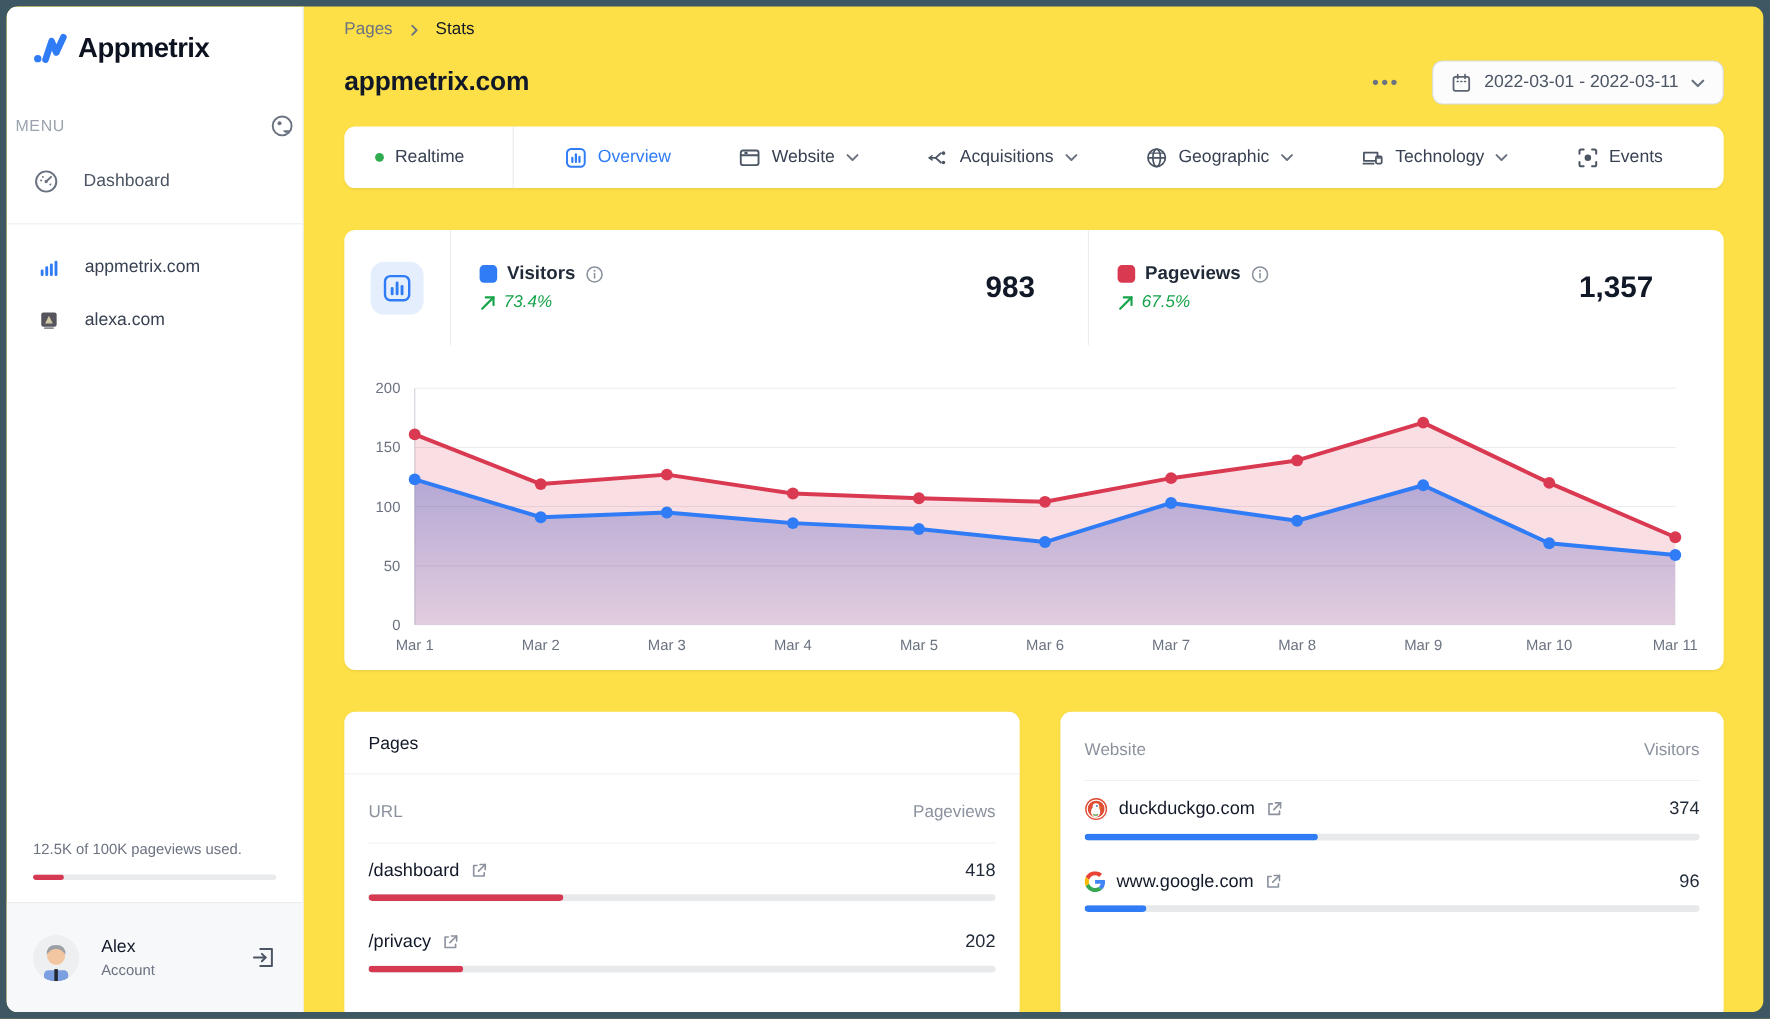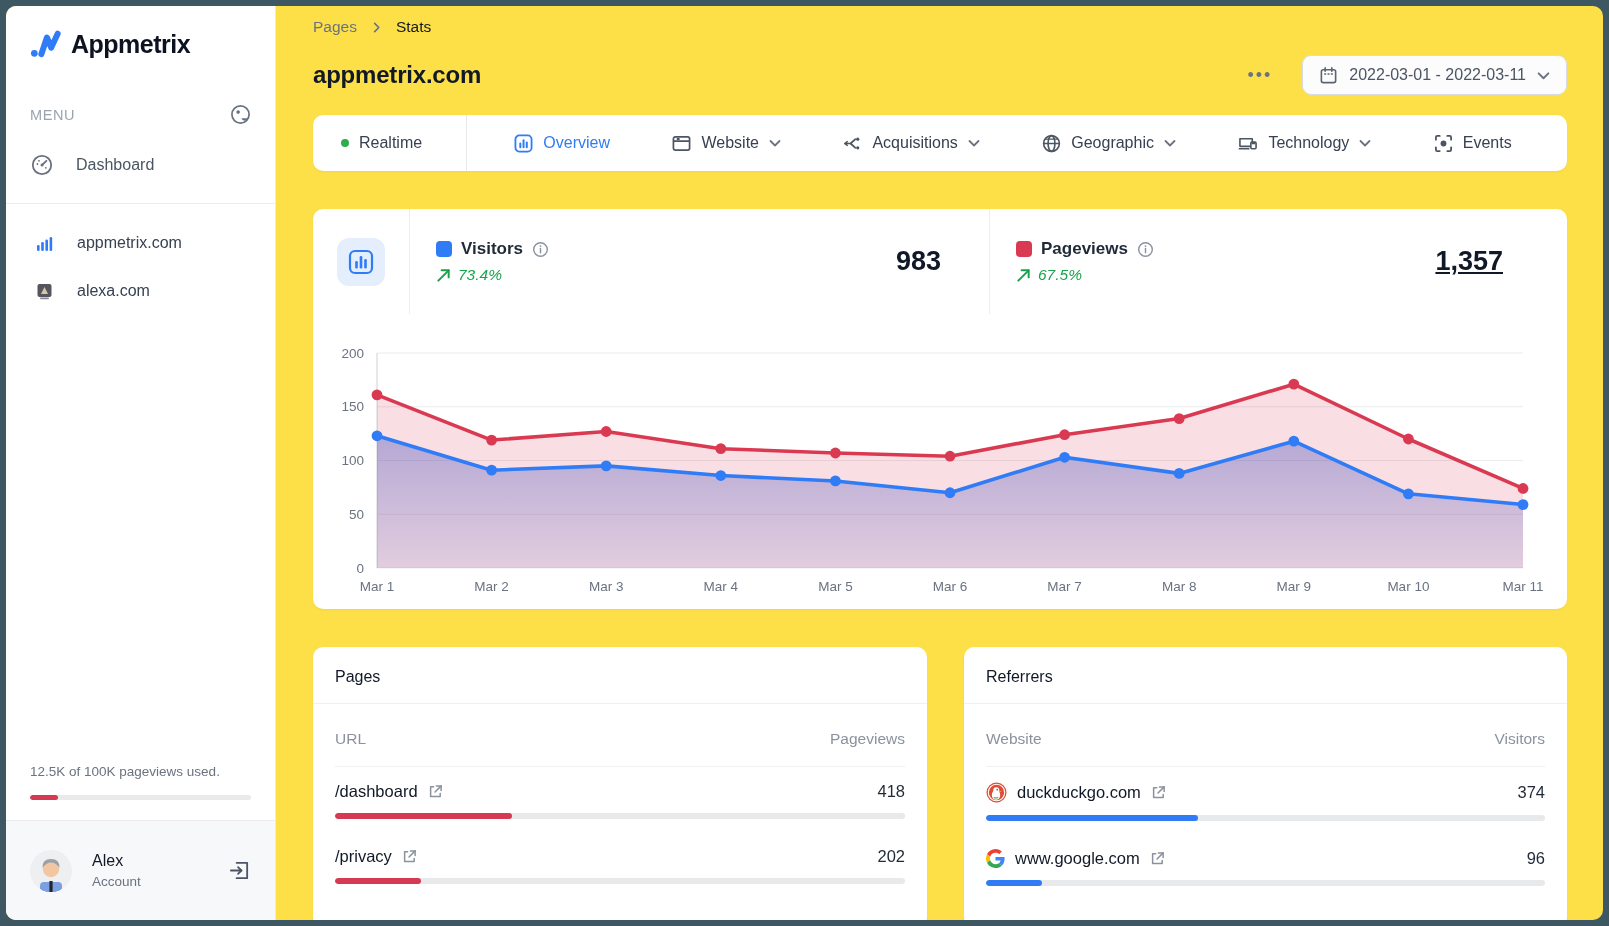--- a/index.html
+++ b/index.html
@@ -5,21 +5,21 @@
   * { box-sizing: border-box; margin: 0; padding: 0; }
   html,body { background:#3d5763; }
   body { font-family:"Liberation Sans", sans-serif; -webkit-font-smoothing:antialiased; }
   .frame { width:1609px; height:926px; border:6px solid #3d5763; border-radius:16px;
            overflow:hidden; display:flex; background:#fde047; }
 
   
   .sidebar { width:270px; background:#fff; border-right:1px solid #e8eaed; display:flex; flex-direction:column; flex-shrink:0; }
   .logo-row { display:flex; align-items:center; gap:9px; padding:18px 24px 0; height:58px; }
   .brand { font-size:25px; font-weight:bold; color:#0d1220; letter-spacing:-0.5px; }
-  .menu-row { display:flex; align-items:center; justify-content:space-between; padding:0 24px; margin-top:40px; }
+  .menu-row { display:flex; align-items:center; justify-content:space-between; padding:0 8px; margin-top:40px; }
   .menu-label { font-size:14.5px; color:#9ba3ae; letter-spacing:0.6px; }
   .icon-btn { background:none; border:none; cursor:pointer; display:grid; place-items:center; }
   .nav-item { display:flex; align-items:center; gap:22px; padding:0 24px; margin-top:28px; cursor:pointer; }
   .nav-label { font-size:16px; color:#4b5563; }
   .side-divider { border-bottom:1px solid #ebedf0; margin-top:26px; }
   .site-item { display:flex; align-items:center; gap:24px; padding:0 24px 0 30px; margin-top:30px; cursor:pointer; }
   .site-label { font-size:16px; color:#374151; }
   .side-spacer { flex:1; }
   .usage { padding:0 24px; margin-bottom:20px; }
   .usage-text { font-size:13.5px; color:#6b7280; }
@@ -61,21 +61,21 @@
   .stat-block.visitors { width:580px; border-right:1px solid #ebedf0; }
   .stat-block.pageviews { flex:1; }
   .legend-col { display:flex; flex-direction:column; gap:7px; }
   .legend-line { display:flex; align-items:center; gap:9px; }
   .swatch { width:16px; height:16px; border-radius:4px; }
   .stat-label { font-size:17px; font-weight:bold; color:#1f2937; }
   .pct-line { display:flex; align-items:center; gap:7px;font-style:italic; }
   .pct { font-size:15.5px; color:#17a34a; }
   .stat-value { margin-left:auto; font-size:27px; font-weight:bold; color:#111827; }
   .stat-block.visitors .stat-value { padding-right:48px; }
-  .stat-block.pageviews .stat-value { padding-right:64px;text-decoration:underline; }
+  .stat-block.pageviews .stat-value { padding-right:64px; }
   .chart-wrap { margin-top:18px; }
 
   .bottom-row { display:flex; gap:37px; margin-top:38px; align-items:flex-start; }
   .panel { height:280px; overflow:hidden; }
   .panel.pages { width:614px; }
   .panel.referrers { flex:1; }
   .panel-title { font-size:16px; color:#111827; font-weight:500; padding:21px 22px 17px; border-bottom:1px solid #eef0f2; }
   .panel-cols { display:flex; justify-content:space-between; padding:26px 22px 0; }
   .col-h { font-size:15.5px; color:#8b929e; }
   .panel-cols-divider { border-bottom:1px solid #f0f1f3; margin:18px 22px 0; }
@@ -436,21 +436,20 @@
             </svg>
             <span class="row-value">202</span>
           </div>
           <div class="bar-track">
             <div class="bar-fill" style="background: rgb(214, 58, 82); width: 15%;"></div>
           </div>
         </div>
       </section>
 
       <section class="card panel referrers">
-        <div class="panel-title">Referrers</div>
         <div class="panel-cols">
           <span class="col-h">Website</span>
           <span class="col-h">Visitors</span>
         </div>
         <div class="panel-cols-divider"></div>
 
         <div class="panel-row">
           <div class="row-line">
             <svg class="ic" width="21" height="21" viewBox="0 0 22 22">
               <circle cx="11" cy="11" r="10.5" fill="#de4d34"></circle>

